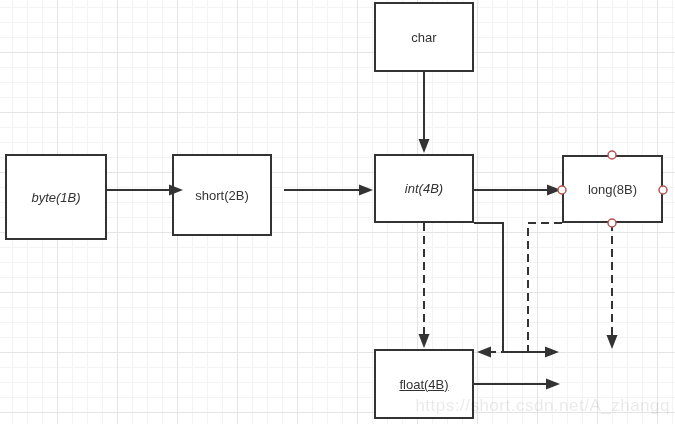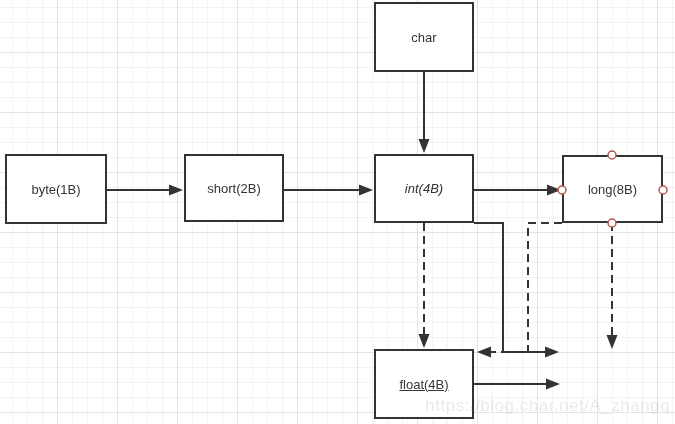--- a/index.html
+++ b/index.html
@@ -22,22 +22,22 @@
     box-sizing:border-box;
     background:#ffffff;
     border:2px solid #333333;
     display:flex;align-items:center;justify-content:center;
     color:#333333;
     font-size:13px;
     z-index:1;
   }
   .node span{white-space:nowrap;}
   #node-char  {left:374px; top:2px;   width:100px; height:70px;}
-  #node-byte  {left:5px;   top:154px; width:102px; height:70px;}
-  #node-short {left:184px; top:154px; width:100px; height:68px;}
+  #node-byte  {left:5px;   top:154px; width:102px; height:86px;font-style:italic;}
+  #node-short {left:172px; top:154px; width:100px; height:82px;}
   #node-int   {left:374px; top:154px; width:100px; height:69px;font-style:italic;}
   #node-long  {left:562px; top:155px; width:101px; height:68px;}
   #node-float {left:374px; top:349px; width:100px; height:70px;text-decoration:underline;}
   #node-double{left:561px; top:350px; width:101px; height:68px;}
   .watermark{
     position:absolute;
     right:5px; top:396px;
     font-size:17px;
     color:rgba(0,0,0,0.085);
     letter-spacing:0.5px;
@@ -72,21 +72,21 @@
   <div class="node" id="node-int">
     <span>int(4B)</span>
   </div>
   <div class="node" id="node-long">
     <span>long(8B)</span>
   </div>
   <div class="node" id="node-float">
     <span>float(4B)</span>
   </div>
 
-  <div class="watermark">https://blog.char.net/A_zhangq</div>
+  <div class="watermark">https://short.csdn.net/A_zhangq</div>
 
   <svg class="edges" width="675" height="424" viewBox="0 0 675 424">
 
     <g>
       <path class="edge" d="M107,190 H169"></path>
       <polygon class="arrowhead" points="183,190 169,184.5 169,195.5"></polygon>
     </g>
 
     <g>
       <path class="edge" d="M284,190 H359"></path>

